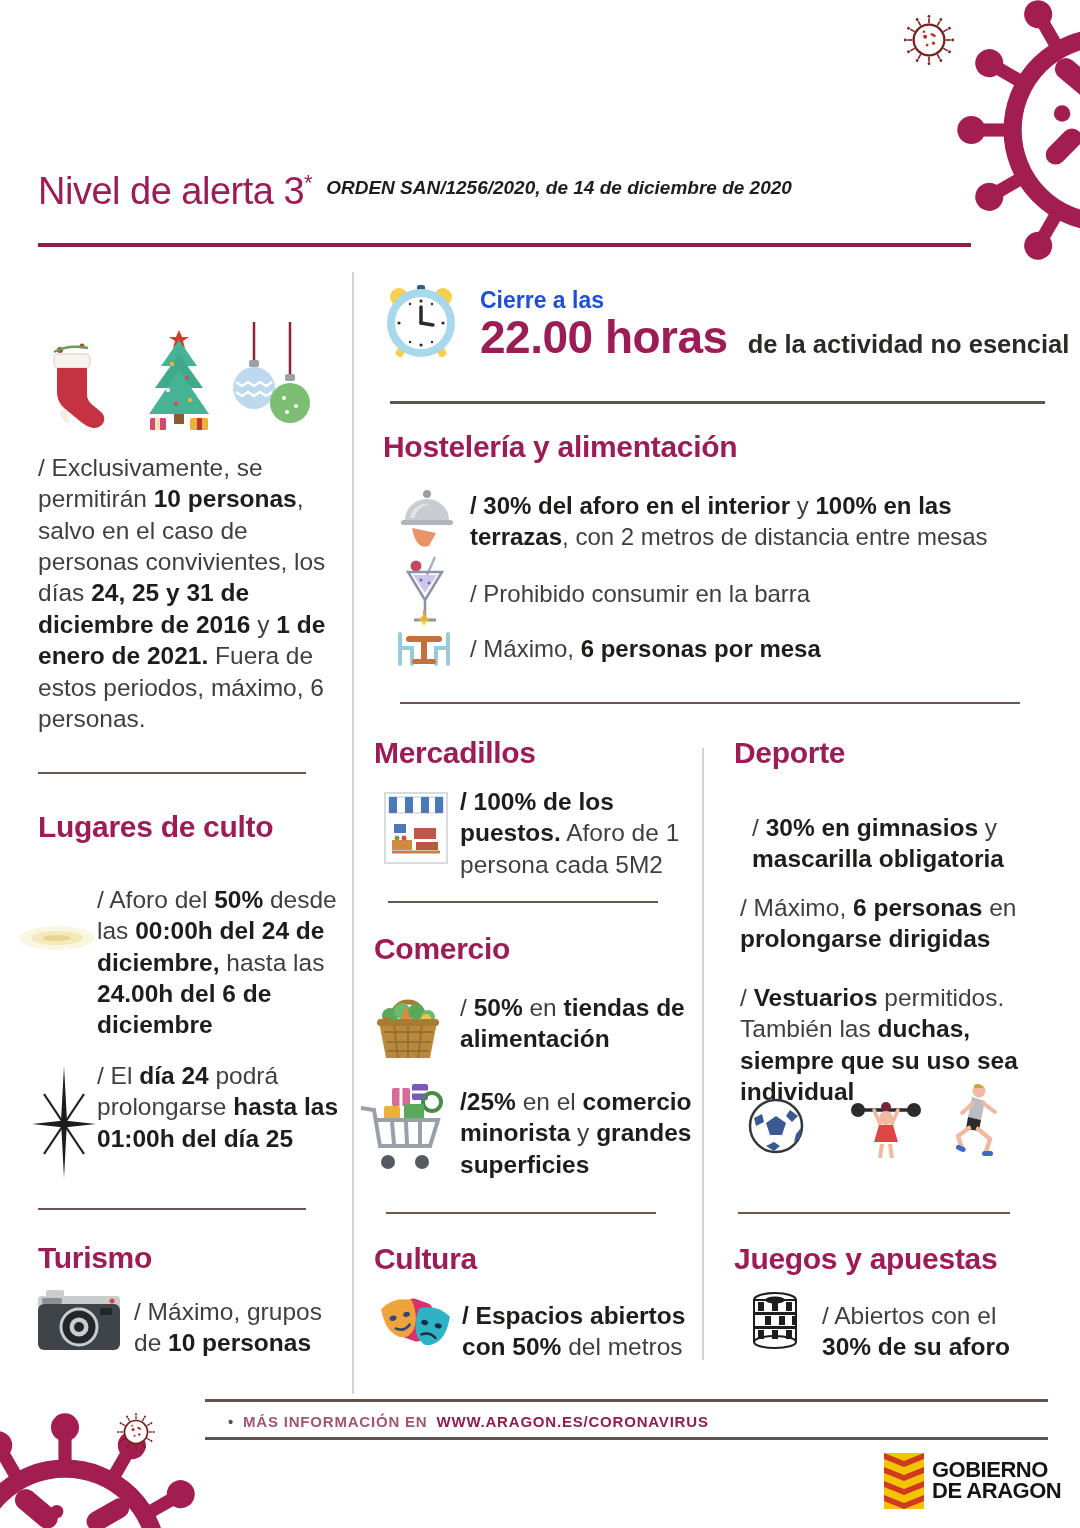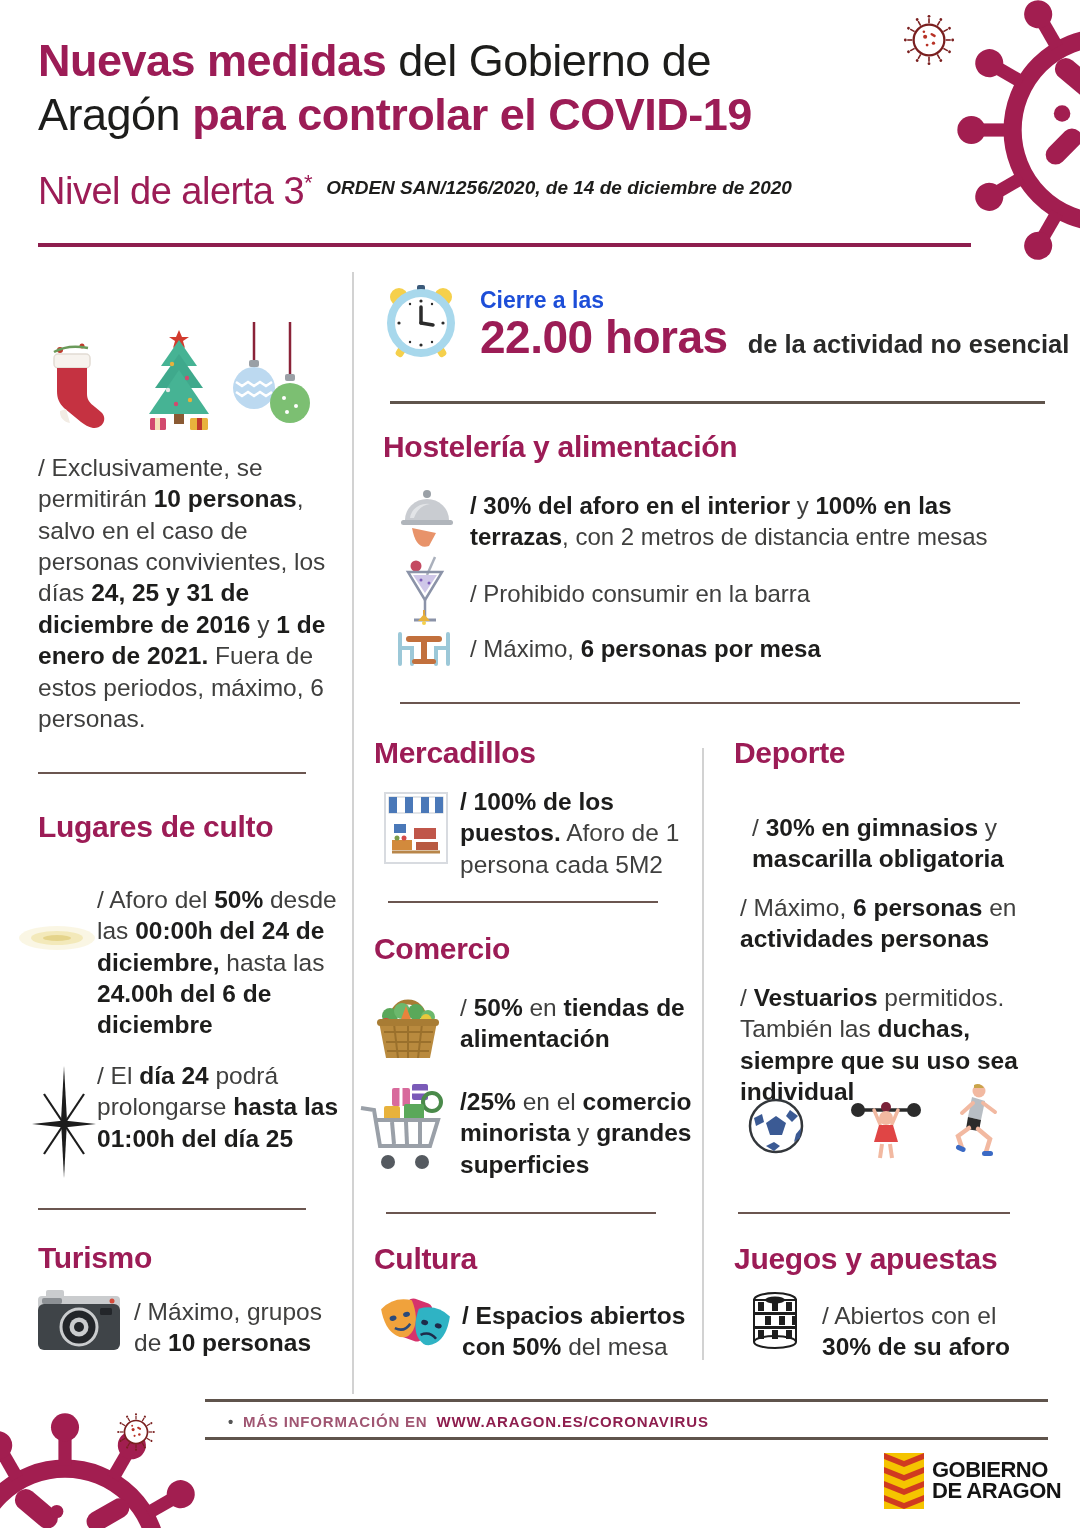--- a/index.html
+++ b/index.html
@@ -165,21 +165,20 @@
           <circle cx="44" cy="45" r="3.2"></circle>
             <circle cx="57" cy="55" r="2.6"></circle>
             <circle cx="47" cy="58" r="2.2"></circle>
           <rect x="52" y="40" width="9" height="4" rx="2" transform="rotate(30 56 42)"></rect>
             <circle cx="42" cy="37" r="2"></circle>
         </g>
       </g>
     </defs>
   </svg>
 
-  <div class="abs main-title" style="left:38px;top:34px;width:790px;"><b>Nuevas medidas</b><span> del Gobierno de Aragón </span><b>para controlar el COVID-19</b></div>
 
   <div class="abs" style="left:38px;top:170px;display:flex;align-items:center;gap:14px;">
     <div class="alert-level"><span>Nivel de alerta 3</span><sup>*</sup></div>
     <div class="order-ref">ORDEN SAN/1256/2020, de 14 de diciembre de 2020</div>
   </div>
 
   <div class="abs rule-maroon" style="left:38px;top:243px;width:933px;"></div>
 
   <svg class="abs" style="left:897px;top:8px;" width="64" height="64" viewBox="0 0 100 100">
       <use href="#virus-small-o"></use>
@@ -412,27 +411,27 @@
         <ellipse cx="33" cy="26" rx="3.5" ry="2.5" fill="#2b4a7a"></ellipse>
       <path d="M18,36 q8,7 16,0" stroke="#2b4a7a" stroke-width="2.5" fill="none"></path>
     </g>
     <g transform="rotate(14 54 40)">
       <path d="M38,22 q16,-9 32,0 q2,20 -7,29 q-9,9 -18,0 q-9,-9 -7,-29 z" fill="#2fb3c4"></path>
       <ellipse cx="47" cy="34" rx="3.5" ry="2.5" fill="#1d2b4a"></ellipse>
         <ellipse cx="61" cy="34" rx="3.5" ry="2.5" fill="#1d2b4a"></ellipse>
       <path d="M46,47 q8,-6 16,0" stroke="#1d2b4a" stroke-width="2.5" fill="none"></path>
     </g>
   </svg>
-  <p class="abs txt" style="left:462px;top:1300px;width:238px;margin:0;"><b>/ Espacios abiertos con 50%</b><span> del mesa</span></p>
+  <p class="abs txt" style="left:462px;top:1300px;width:238px;margin:0;"><b>/ Espacios abiertos con 50%</b><span> del metros</span></p>
 
   <div class="abs sec-title" style="left:734px;top:736px;">Deporte</div>
 
   <p class="abs txt" style="left:740px;top:800px;width:298px;margin:12px;"><span>/ </span><b>30% en gimnasios</b><span> y </span><b>mascarilla obligatoria</b></p>
 
-  <p class="abs txt" style="left:740px;top:892px;width:298px;margin:0;"><span>/ Máximo, </span><b>6 personas</b><span> en </span><b>actividades personas</b></p>
+  <p class="abs txt" style="left:740px;top:892px;width:298px;margin:0;"><span>/ Máximo, </span><b>6 personas</b><span> en </span><b>prolongarse dirigidas</b></p>
 
   <p class="abs txt" style="left:740px;top:982px;width:302px;margin:0;"><span>/ </span><b>Vestuarios</b><span> permitidos. También las </span><b>duchas, siempre que su uso sea individual</b></p>
 
   <svg class="abs" style="left:746px;top:1096px;" width="60" height="60" viewBox="0 0 60 60">
     <circle cx="30" cy="30" r="26" fill="#ffffff" stroke="#33373b" stroke-width="2.5"></circle>
     <polygon points="30,20 40,27 36,39 24,39 20,27" fill="#3b5a94"></polygon>
     <polygon points="8,22 16,18 18,26 10,30" fill="#3b5a94"></polygon>
     <polygon points="44,14 52,20 46,26 40,20" fill="#3b5a94"></polygon>
     <polygon points="20,50 28,46 34,50 28,55" fill="#3b5a94"></polygon>
     <polygon points="50,38 55,32 54,42 48,46" fill="#3b5a94"></polygon>

